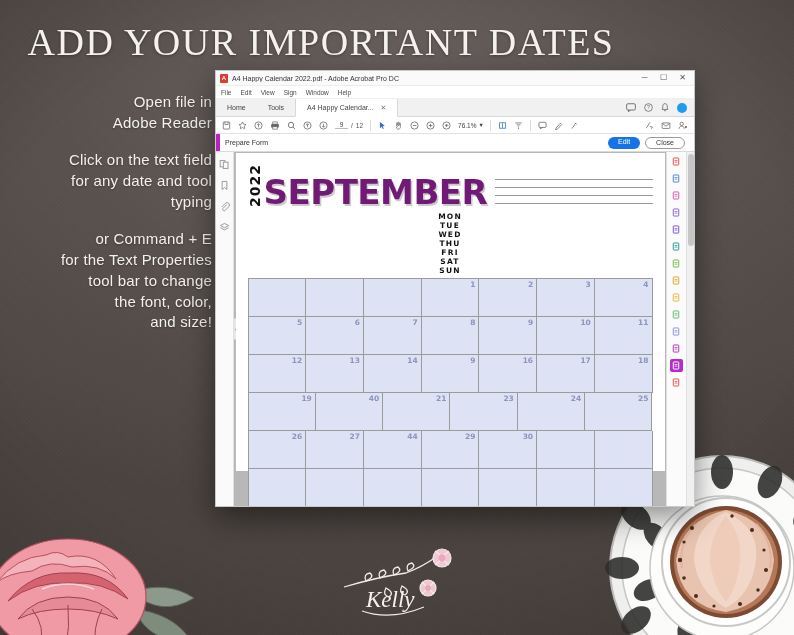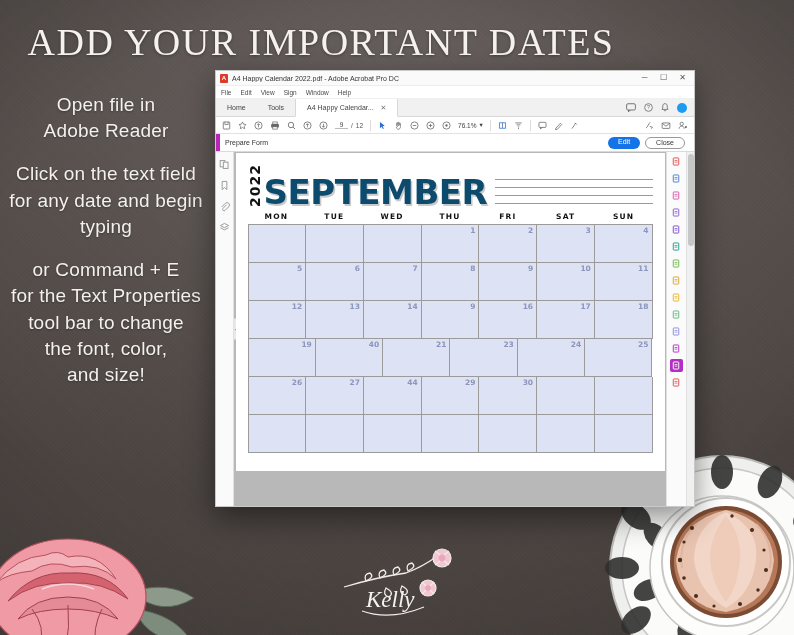--- a/index.html
+++ b/index.html
@@ -34,22 +34,22 @@
     text-align: center;
     font-family: "Liberation Serif", serif;
     font-size: 38px; letter-spacing: 1.5px;
     color: #f4f1ee; z-index: 5;
     text-shadow: 0 1px 3px rgba(0,0,0,.35);
   }
 
   
   #instructions {
     position: absolute; left: 0; top: 92px; width: 212px;
-    text-align: center; color: #f3f0ed; z-index: 5;
-    font-size: 19px; line-height: 1.38;
+    text-align: right; color: #f3f0ed; z-index: 5;
+    font-size: 15px; line-height: 1.38;
     letter-spacing: .2px;
     text-shadow: 0 1px 2px rgba(0,0,0,.3);
   }
   #instructions .para { margin-bottom: 17px; }
   #instructions .para:last-child { margin-bottom: 0; }
 
   
   #peony { position: absolute; left: -18px; bottom: -12px; width: 215px; height: 150px; z-index: 6; }
   
   #coffee { position: absolute; right: -6px; bottom: -30px; width: 200px; height: 215px; z-index: 6; }
@@ -174,27 +174,27 @@
 
   
   .cal-head { display: flex; align-items: flex-end; height: 45px; }
   .year {
     writing-mode: vertical-rl; transform: rotate(180deg);
     font-size: 14px; font-weight: 800; letter-spacing: 1px;
     color: #111; line-height: 1; margin-right: 2px; margin-bottom: 1px;
     font-family: "DejaVu Sans", sans-serif;
   }
   .month {
-    font-size: 34px; font-weight: 800; letter-spacing: -0.5px; color: #0c4a6e;
+    font-size: 34px; font-weight: 800; letter-spacing: -0.5px; color: #701a75;
     line-height: .95; font-family: "DejaVu Sans", sans-serif;
     text-shadow: 1.5px 1.5px 0 #c9c9c9;
   }
   .ruled { flex: 1; margin-left: 8px; margin-bottom: 4px; }
   .ruled div { border-bottom: 1px solid #9a9a9a; height: 8px; }
-  .dow-row { display: flex; margin-top: 4px; }
+  .dow-row { display: flex; margin-top: 4px; flex-direction: column; }
   .dow {
     flex: 1; text-align: center; font-size: 7.5px; font-weight: 800;
     letter-spacing: 1.2px; color: #111;
     font-family: "DejaVu Sans", sans-serif;
   }
   .grid {
     margin-top: 3px; border-top: 1px solid #9b9b9b; border-left: 1px solid #9b9b9b;
   }
   .week { display: flex; }
   .cell {
@@ -214,21 +214,21 @@
 
 <div id="headline">ADD YOUR IMPORTANT DATES</div>
 
 <div id="instructions">
     <div class="para">
       <div>Open file in</div>
       <div>Adobe Reader</div>
     </div>
     <div class="para">
       <div>Click on the text field</div>
-      <div>for any date and begin</div>
+      <div>for any date and tool</div>
       <div>typing</div>
     </div>
     <div class="para">
       <div>or Command + E</div>
       <div>for the Text Properties</div>
       <div>tool bar to change</div>
       <div>the font, color,</div>
       <div>and size!</div>
     </div>
   </div>

